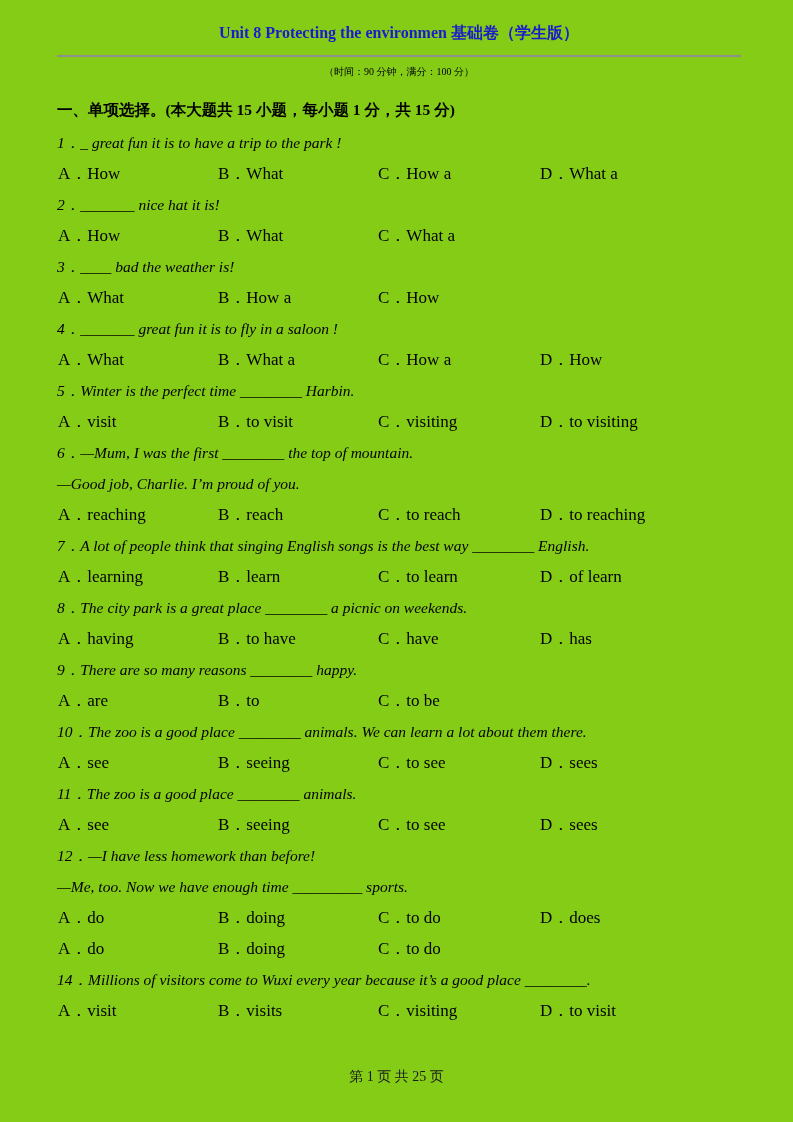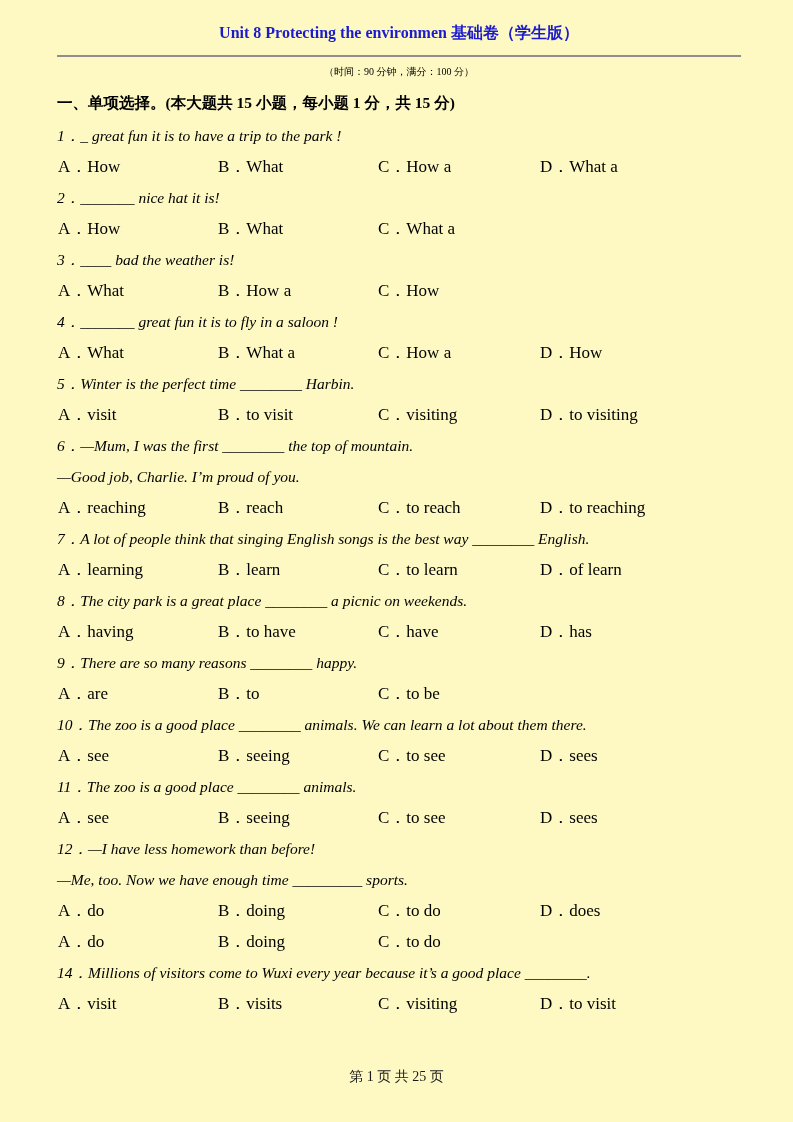--- a/index.html
+++ b/index.html
@@ -1,20 +1,20 @@
 <!DOCTYPE html>
 <html><head>
 <meta charset="utf-8">
 <style>
   html, body { margin: 0; padding: 0; background: #ffffff; }
   .page {
     position: relative;
     width: 793px;
     height: 1122px;
-    background: #fef9c3;
+    background: #84cc16;
     overflow: hidden;
     font-family: "Liberation Serif", "DejaVu Serif", serif;
     color: #000000;
   }
   .content {
     position: absolute;
     left: 57px;
     top: 0;
     width: 684px;
   }
@@ -33,21 +33,21 @@
     width: 100%;
   }
   .subtitle {
     margin-top: 2px;
     text-align: center;
     font-size: 10px;
     line-height: 26px;
     white-space: pre;
   }
   .heading {
-    margin-top: 5px;
+    margin-top: 12px;
     font-weight: bold;
     font-size: 15.5px;
     line-height: 26px;
     white-space: pre;
   }
   .questions { margin-top: 4px; }
   .line {
     height: 31px;
     line-height: 31px;
     font-size: 15.5px;

